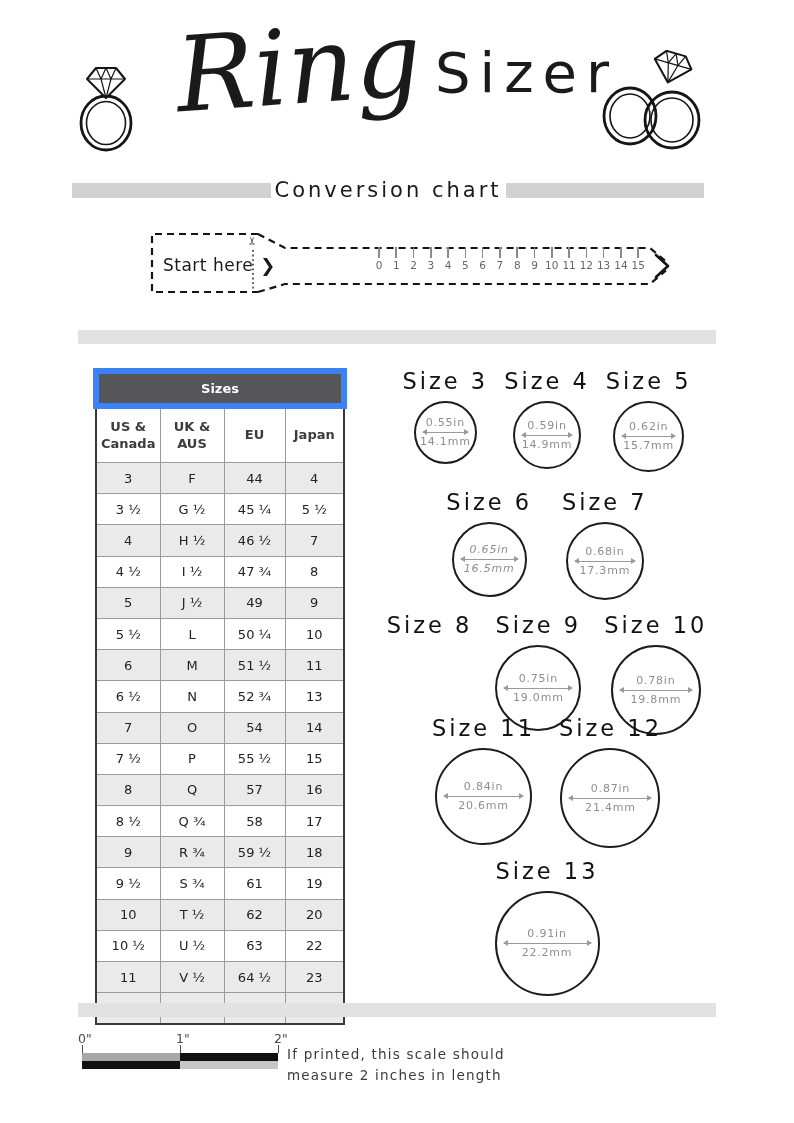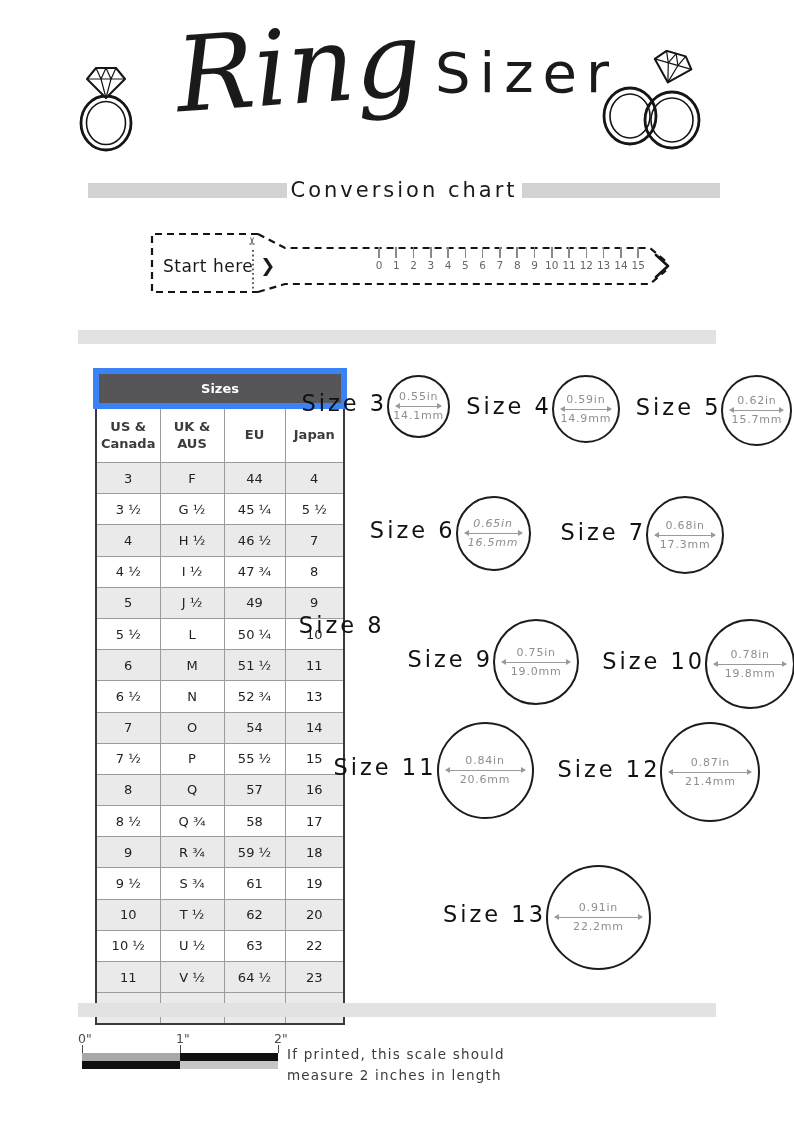--- a/index.html
+++ b/index.html
@@ -7,27 +7,27 @@
         font-family:"DejaVu Sans","Liberation Sans",sans-serif;color:#1a1a1a;overflow:hidden;}
 
   
   .title-wrap{position:absolute;top:18px;left:0;right:0;display:flex;justify-content:center;align-items:center;gap:14px;}
   .title-script{font-family:"DejaVu Serif","Liberation Serif",serif;font-style:italic;font-size:104px;line-height:.95;transform:rotate(-4deg);}
   .title-main{font-size:56px;letter-spacing:9px;font-weight:500;margin-top:10px;}
   .ring-icon{position:absolute;}
   #ring-left{left:70px;top:62px;}
   #ring-right{left:596px;top:50px;}
 
-  .subtitle-row{position:absolute;left:88px;top:178px;width:632px;display:flex;align-items:center;gap:2px;}
+  .subtitle-row{position:absolute;left:72px;top:178px;width:632px;display:flex;align-items:center;gap:2px;}
   .subtitle-bar{flex:1;height:15px;background:var(--bar-gray,#d2d2d2);}
   .subtitle-text{font-size:21px;letter-spacing:3px;white-space:nowrap;padding:0 2px;}
 
   
   #sizer-svg{position:absolute;left:148px;top:228px;}
-  .start-here{position:absolute;left:163px;top:255px;font-size:17px;letter-spacing:.5px;display:flex;align-items:center;gap:7px;white-space:nowrap;}
+  .start-here{position:absolute;left:163px;top:255px;font-size:17px;letter-spacing:.5px;display:flex;align-items:flex-start;gap:7px;white-space:nowrap;}
   .start-chevron{font-weight:700;font-size:18px;}
   #ruler{position:absolute;left:371px;top:247px;height:28px;}
   .ruler-mark{position:absolute;width:16px;text-align:center;}
   .ruler-tick{width:1.6px;height:11px;background:#8a8a8a;margin:0 auto;}
   .ruler-num{display:block;font-size:10.5px;color:#666;margin-top:1px;}
 
   
   .divider{position:absolute;left:78px;width:638px;height:14px;background:var(--divider,#e2e2e2);}
   #divider-top{top:330px;}
   #divider-bottom{top:1003px;}
@@ -40,21 +40,21 @@
   #size-table td{height:28.2px;text-align:center;border:1px solid #9b9b9b;background:#fff;}
   #size-table tr.alt td{background:var(--row-alt,#eaeaea);}
 
   
   .c-row{position:absolute;left:352px;width:390px;display:flex;align-items:flex-start;justify-content:center;}
   .c-row-1{top:368px;gap:16px;}
   .c-row-2{top:489px;gap:30px;}
   .c-row-3{top:612px;gap:23px;}
   .c-row-4{top:715px;gap:24px;}
   .c-row-5{top:858px;gap:42px;}
-  .c-item{display:flex;flex-direction:row;align-items:center;}
+  .c-item{display:flex;flex-direction:column;align-items:center;}
   .c-label{font-size:22.5px;letter-spacing:3px;font-weight:500;white-space:nowrap;color:#111;}
   .c-circle{margin-top:7px;border:2.2px solid #1c1c1c;border-radius:50%;display:flex;align-items:center;justify-content:center;box-sizing:border-box;}
   .c-dim{width:100%;text-align:center;color:#8e8e8e;font-size:11px;letter-spacing:.8px;line-height:1.25;}
   .c-arrow{position:relative;height:0;border-top:1.3px solid #9a9a9a;margin:2px 7px;}
   .c-arrow::before{content:"";position:absolute;left:-1px;top:-3.7px;border-top:3.2px solid transparent;border-bottom:3.2px solid transparent;border-right:5px solid #9a9a9a;}
   .c-arrow::after{content:"";position:absolute;right:-1px;top:-3.7px;border-top:3.2px solid transparent;border-bottom:3.2px solid transparent;border-left:5px solid #9a9a9a;}
 
   
   .scale-label{position:absolute;top:1031px;font-size:12.5px;color:#4a4a4a;}
   .scale-tick{position:absolute;top:1045px;width:1.3px;height:8px;background:#4a4a4a;}

